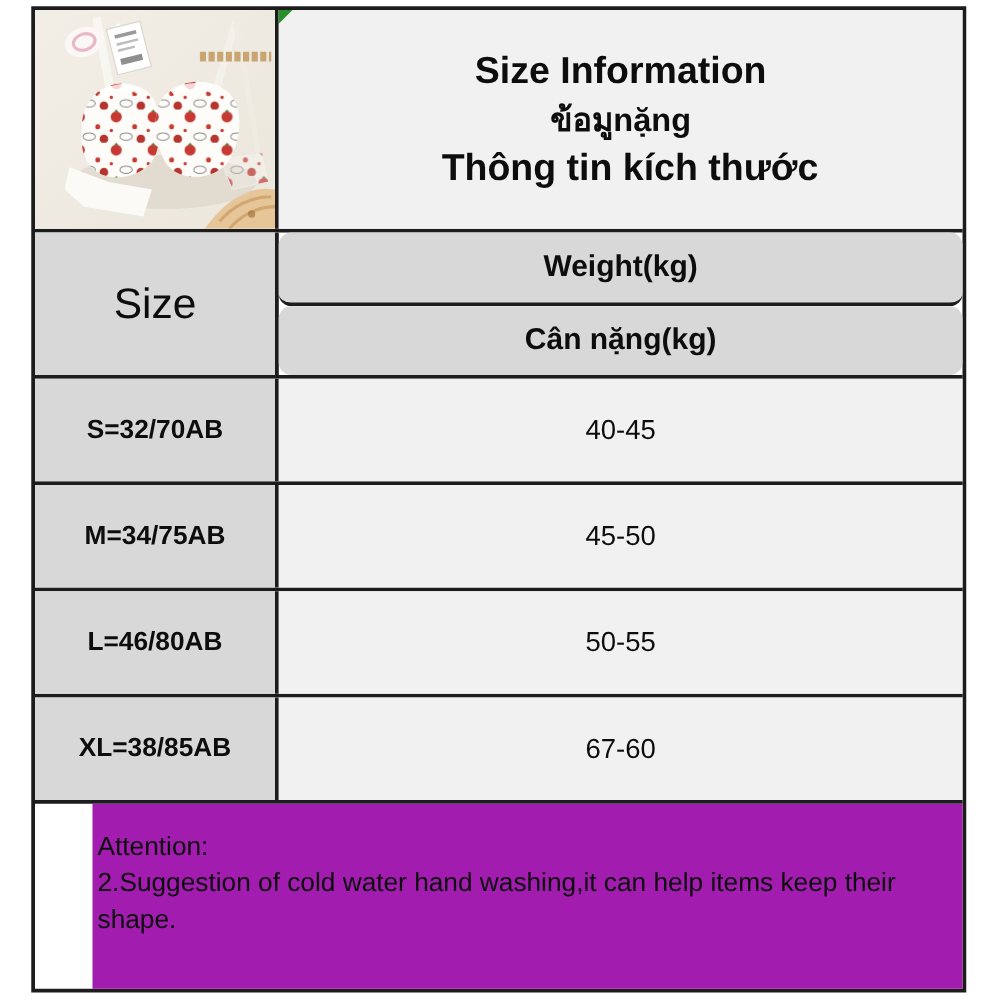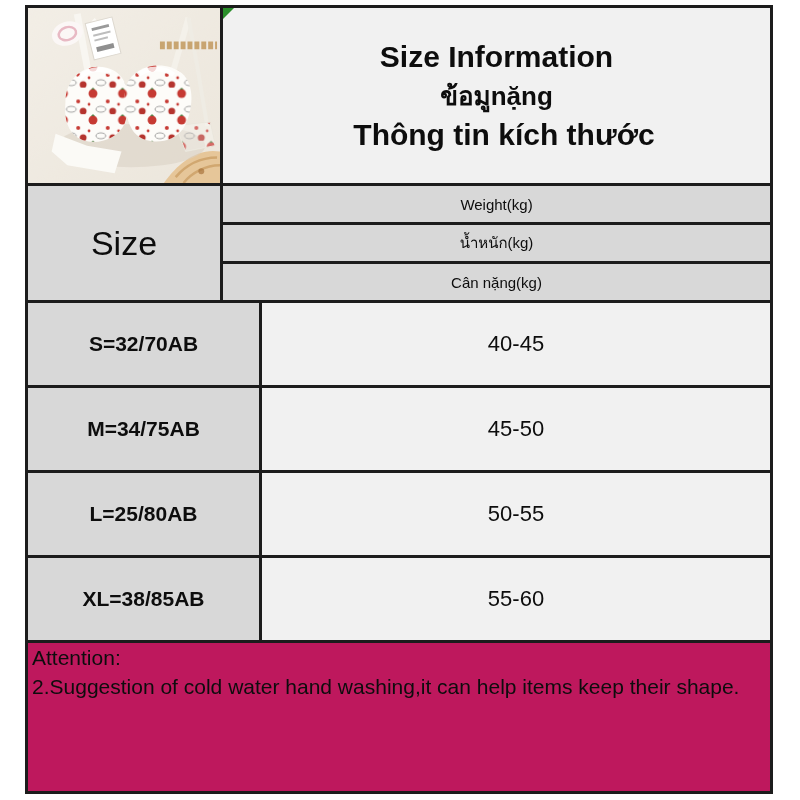--- a/index.html
+++ b/index.html
@@ -21,34 +21,34 @@
   .t-th { font-size:26px; font-weight:bold; line-height:38px; }
   .t-vi { font-size:30px; font-weight:bold; line-height:40px;margin-left:15px; }
 
   
   .row-head { display:flex; height:117px; border-bottom:3px solid #1c1c1c; }
   .size-cell { width:195px; border-right:3px solid #1c1c1c; background:#d8d8d8;
                display:flex; align-items:center; justify-content:center;
                font-size:34px; font-weight:normal; }
   .weight-heads { flex:1; display:flex; flex-direction:column; }
   .whead { flex:1; background:#d8d8d8; display:flex; align-items:center; justify-content:center;
-           font-size:15px; font-weight:normal; border-bottom:3px solid #1c1c1c; }
+           font-size:24px; font-weight:bold; border-bottom:3px solid #1c1c1c;border-radius:10px; }
   .whead:last-child { border-bottom:none; }
 
   
   .drow { display:flex; height:85px; border-bottom:3px solid #1c1c1c; }
-  .drow .label { width:234px; border-right:3px solid #1c1c1c; background:#d8d8d8;
+  .drow .label { width:195px; border-right:3px solid #1c1c1c; background:#d8d8d8;
                  display:flex; align-items:center; justify-content:center;
                  font-size:21px; font-weight:bold; }
   .drow .value { flex:1; background:#f1f1f1; display:flex; align-items:center;
                  justify-content:center; font-size:22px; }
 
   
-  .attention { flex:1; background:#be185d; padding:0 8px 4px 4px;
-               font-size:21px; line-height:29px; }
+  .attention { flex:1; background:#a21caf; padding:20px 8px 4px 4px;
+               font-size:21px; line-height:29px;margin-left:46px; }
 </style>
 </head>
 <body>
 
 <div class="sheet">
 
   <div class="row-top">
     <div class="photo-cell">
       <svg viewBox="0 0 195 178" preserveAspectRatio="none">
         <defs>
@@ -120,40 +120,39 @@
       <div class="t-en">Size Information</div>
       <div class="t-th">ข้อมูnặng</div>
       <div class="t-vi">Thông tin kích thước</div>
     </div>
   </div>
 
   <div class="row-head">
     <div class="size-cell">Size</div>
     <div class="weight-heads">
       <div class="whead">Weight(kg)</div>
-      <div class="whead">น้ำหนัก(kg)</div>
       <div class="whead">Cân nặng(kg)</div>
     </div>
   </div>
 
   <div class="drow">
     <div class="label">S=32/70AB</div>
     <div class="value">40-45</div>
   </div>
   <div class="drow">
     <div class="label">M=34/75AB</div>
     <div class="value">45-50</div>
   </div>
   <div class="drow">
-    <div class="label">L=25/80AB</div>
+    <div class="label">L=46/80AB</div>
     <div class="value">50-55</div>
   </div>
   <div class="drow">
     <div class="label">XL=38/85AB</div>
-    <div class="value">55-60</div>
+    <div class="value">67-60</div>
   </div>
 
   <div class="attention">
     <div>Attention:</div>
     <div>2.Suggestion of cold water hand washing,it can help items keep their shape.</div>
   </div>
 
 </div>
 
 </body></html>

